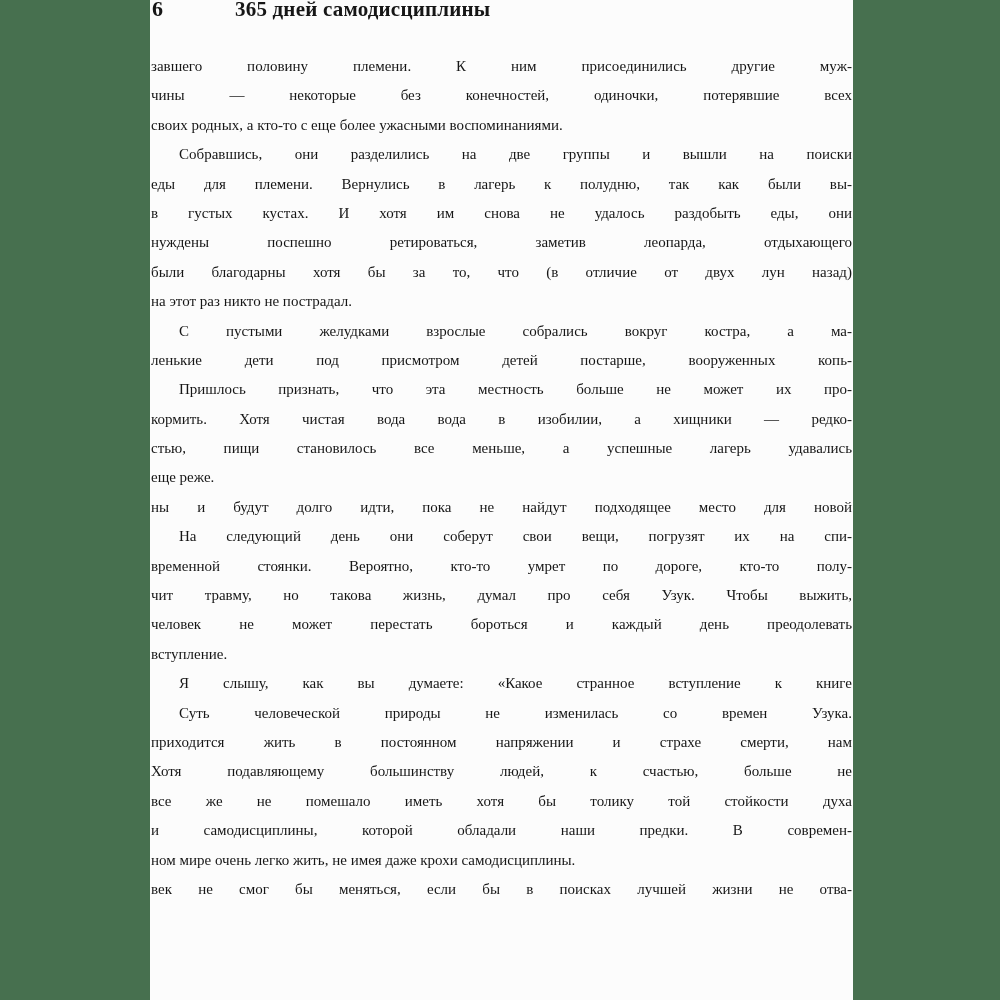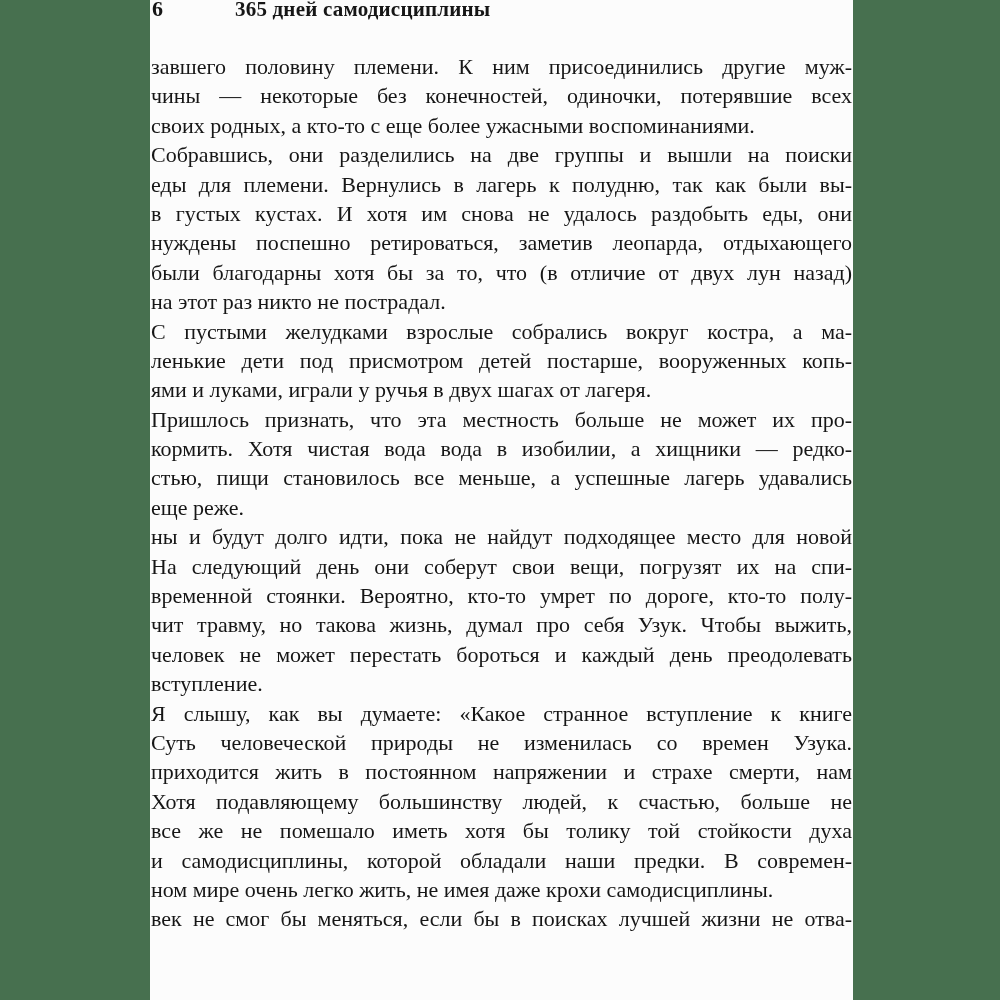--- a/index.html
+++ b/index.html
@@ -25,30 +25,30 @@
     position: absolute; left: 1px; top: -4px;
     font-weight: bold; font-size: 22px;
   }
   .runtitle {
     position: absolute; left: 84px; top: -3px;
     font-weight: bold; font-size: 21px; letter-spacing: 0.2px;
   }
   .body { margin-top: 26px; }
   .para { margin: 0; }
   .line {
-    font-size: 22px;
+    font-size: 15px;
     line-height: 29.4px;
     height: 29.4px;
     white-space: nowrap;
     text-align: justify;
     text-align-last: justify;
     text-justify: inter-word;
   }
   .line.end { text-align-last: left; }
-  .line.indent { }
+  .line.indent { padding-left: 28px; }
 </style>
 </head>
 <body style="color: rgb(22, 22, 22);">
 
 <div class="scan" style="background: rgb(71, 112, 79);">
   <div class="paper" style="background: rgb(252, 252, 252);">
     <div class="header">
       <span class="pagenum">6</span>
       <span class="runtitle">365 дней самодисциплины</span>
     </div>
@@ -62,21 +62,20 @@
           <div class="line indent">Собравшись, они разделились на две группы и вышли на поиски</div>
           <div class="line">еды для племени. Вернулись в лагерь к полудню, так как были вы-</div>
           <div class="line">в густых кустах. И хотя им снова не удалось раздобыть еды, они</div>
           <div class="line">нуждены поспешно ретироваться, заметив леопарда, отдыхающего</div>
           <div class="line">были благодарны хотя бы за то, что (в отличие от двух лун назад)</div>
           <div class="line end">на этот раз никто не пострадал.</div>
         </div>
         <div class="para">
           <div class="line indent">С пустыми желудками взрослые собрались вокруг костра, а ма-</div>
           <div class="line">ленькие дети под присмотром детей постарше, вооруженных копь-</div>
-          <div class="line end">ями и луками, играли у ручья в двух шагах от лагеря.</div>
         </div>
         <div class="para">
           <div class="line indent">Пришлось признать, что эта местность больше не может их про-</div>
           <div class="line">кормить. Хотя чистая вода вода в изобилии, а хищники — редко-</div>
           <div class="line">стью, пищи становилось все меньше, а успешные лагерь удавались</div>
           <div class="line end">еще реже.</div>
         </div>
         <div class="para">
           <div class="line">ны и будут долго идти, пока не найдут подходящее место для новой</div>
           <div class="line indent">На следующий день они соберут свои вещи, погрузят их на спи-</div>

